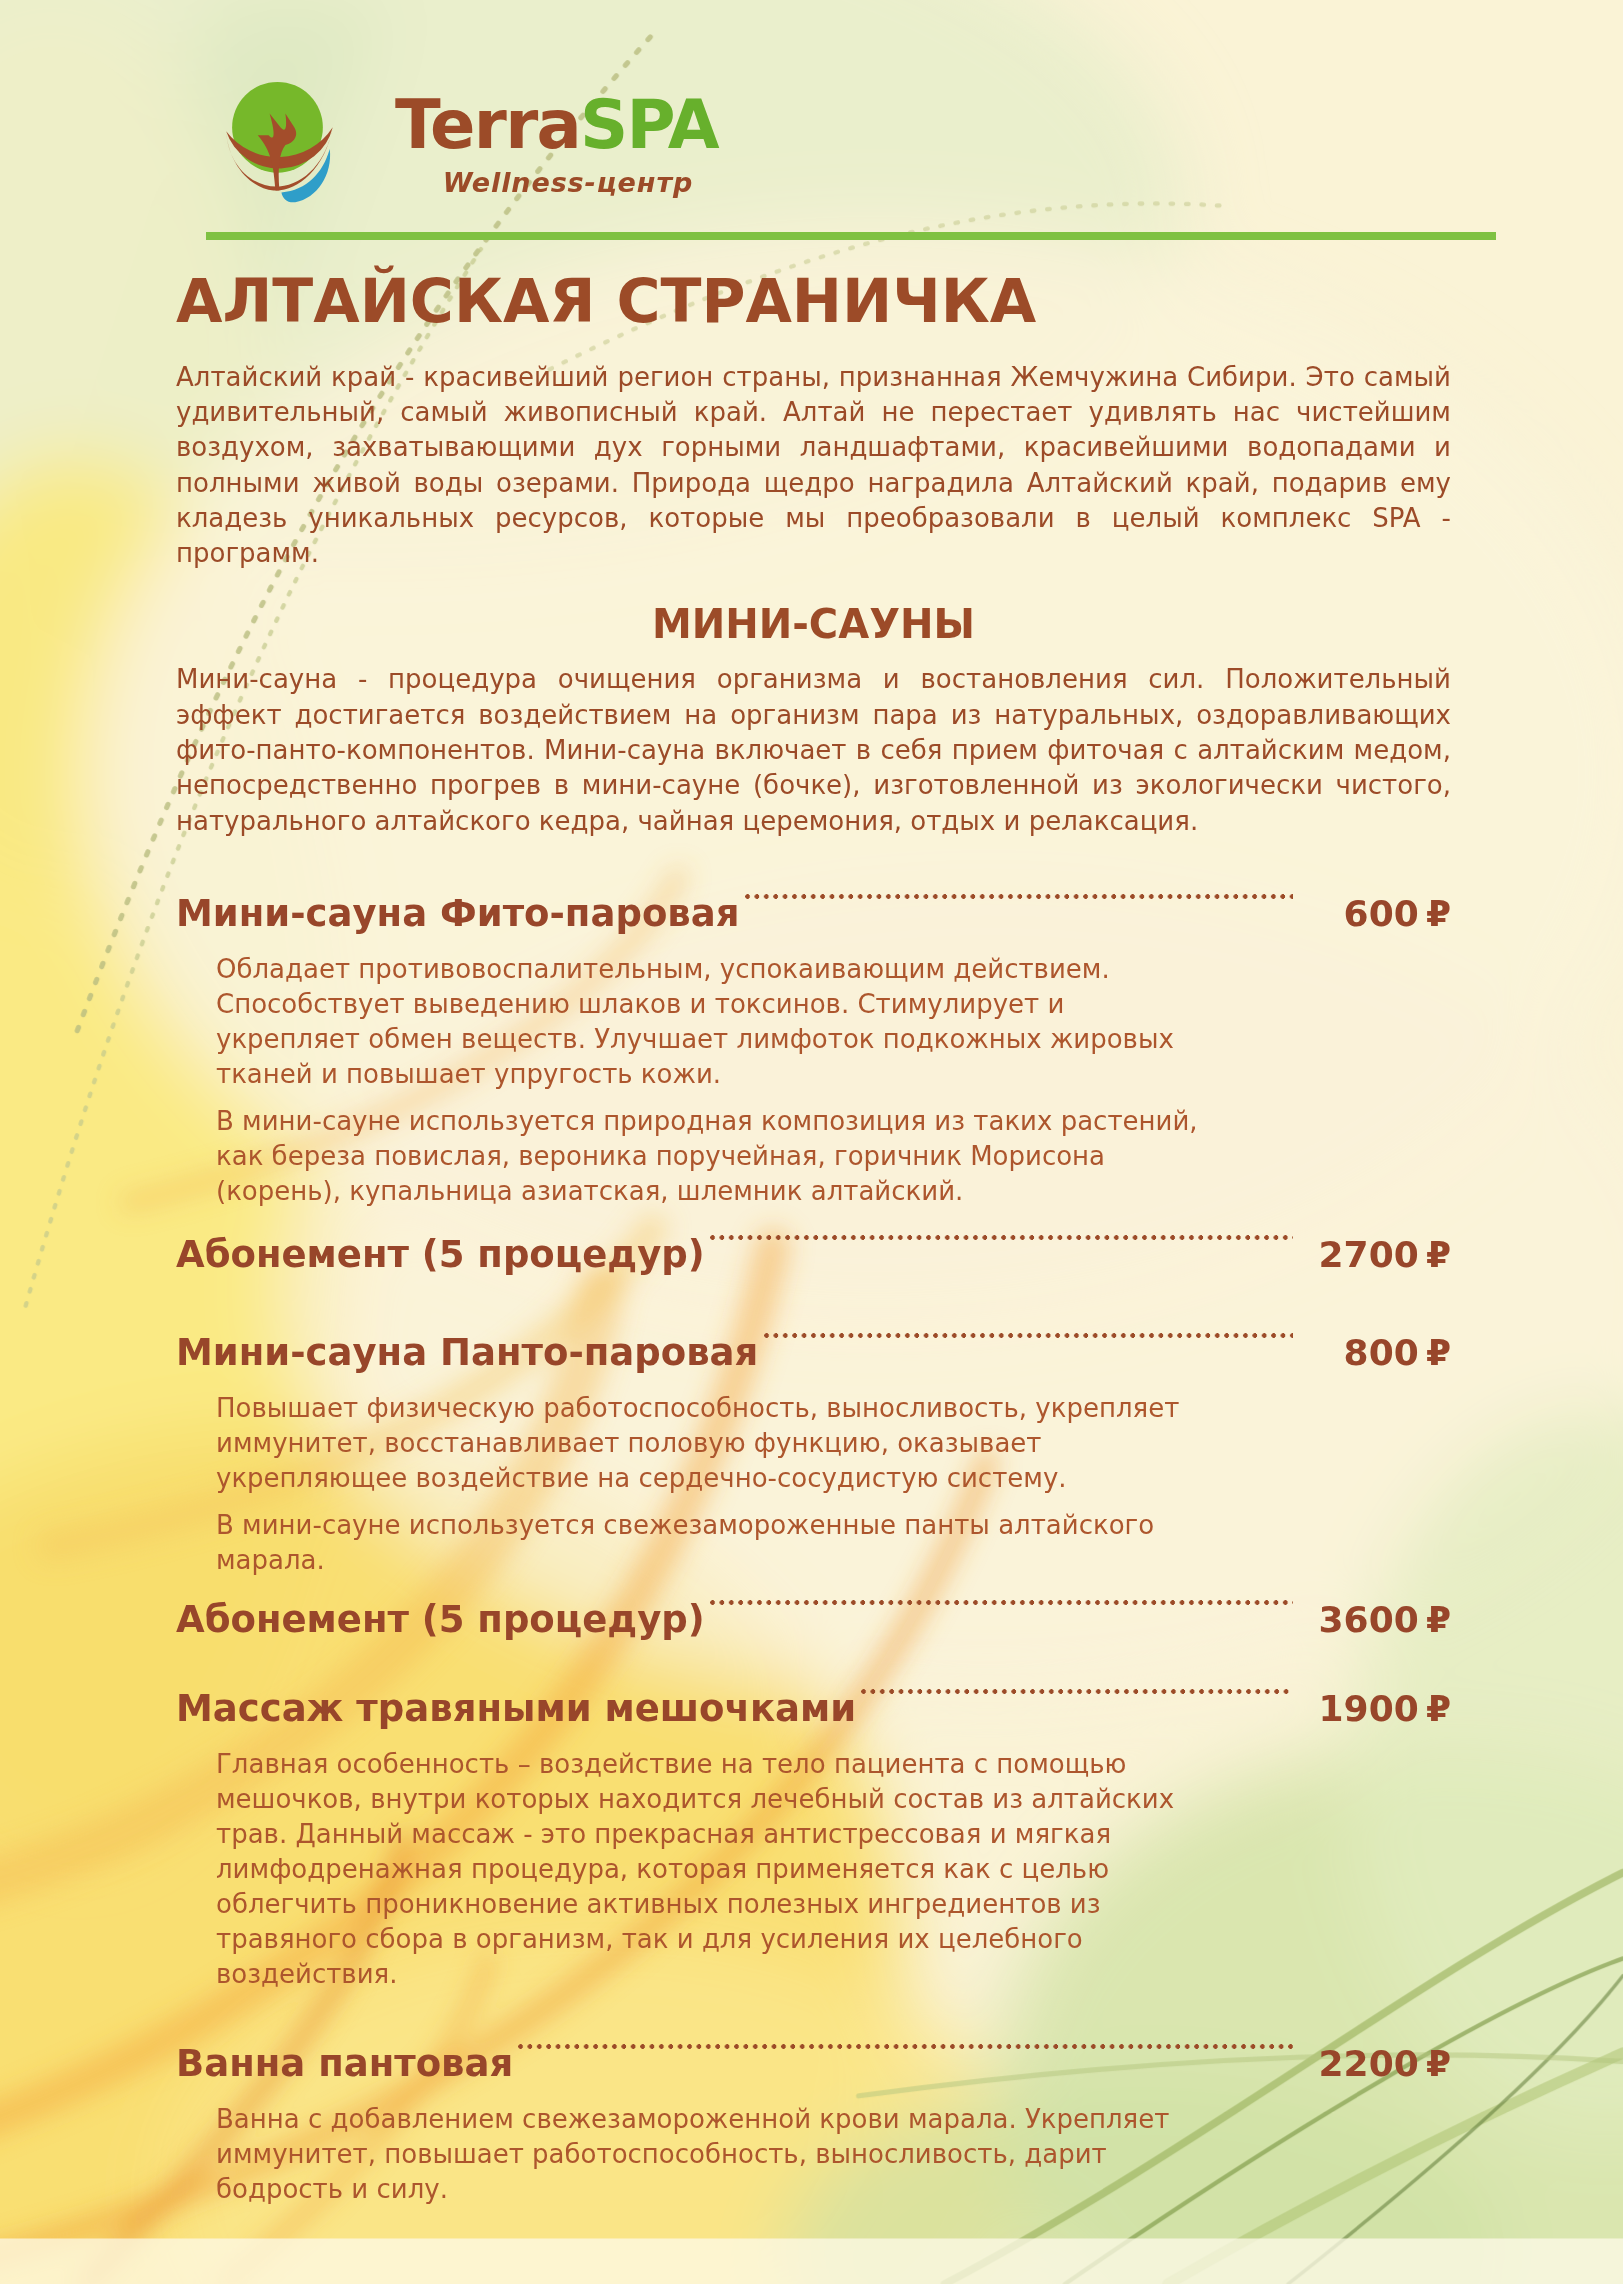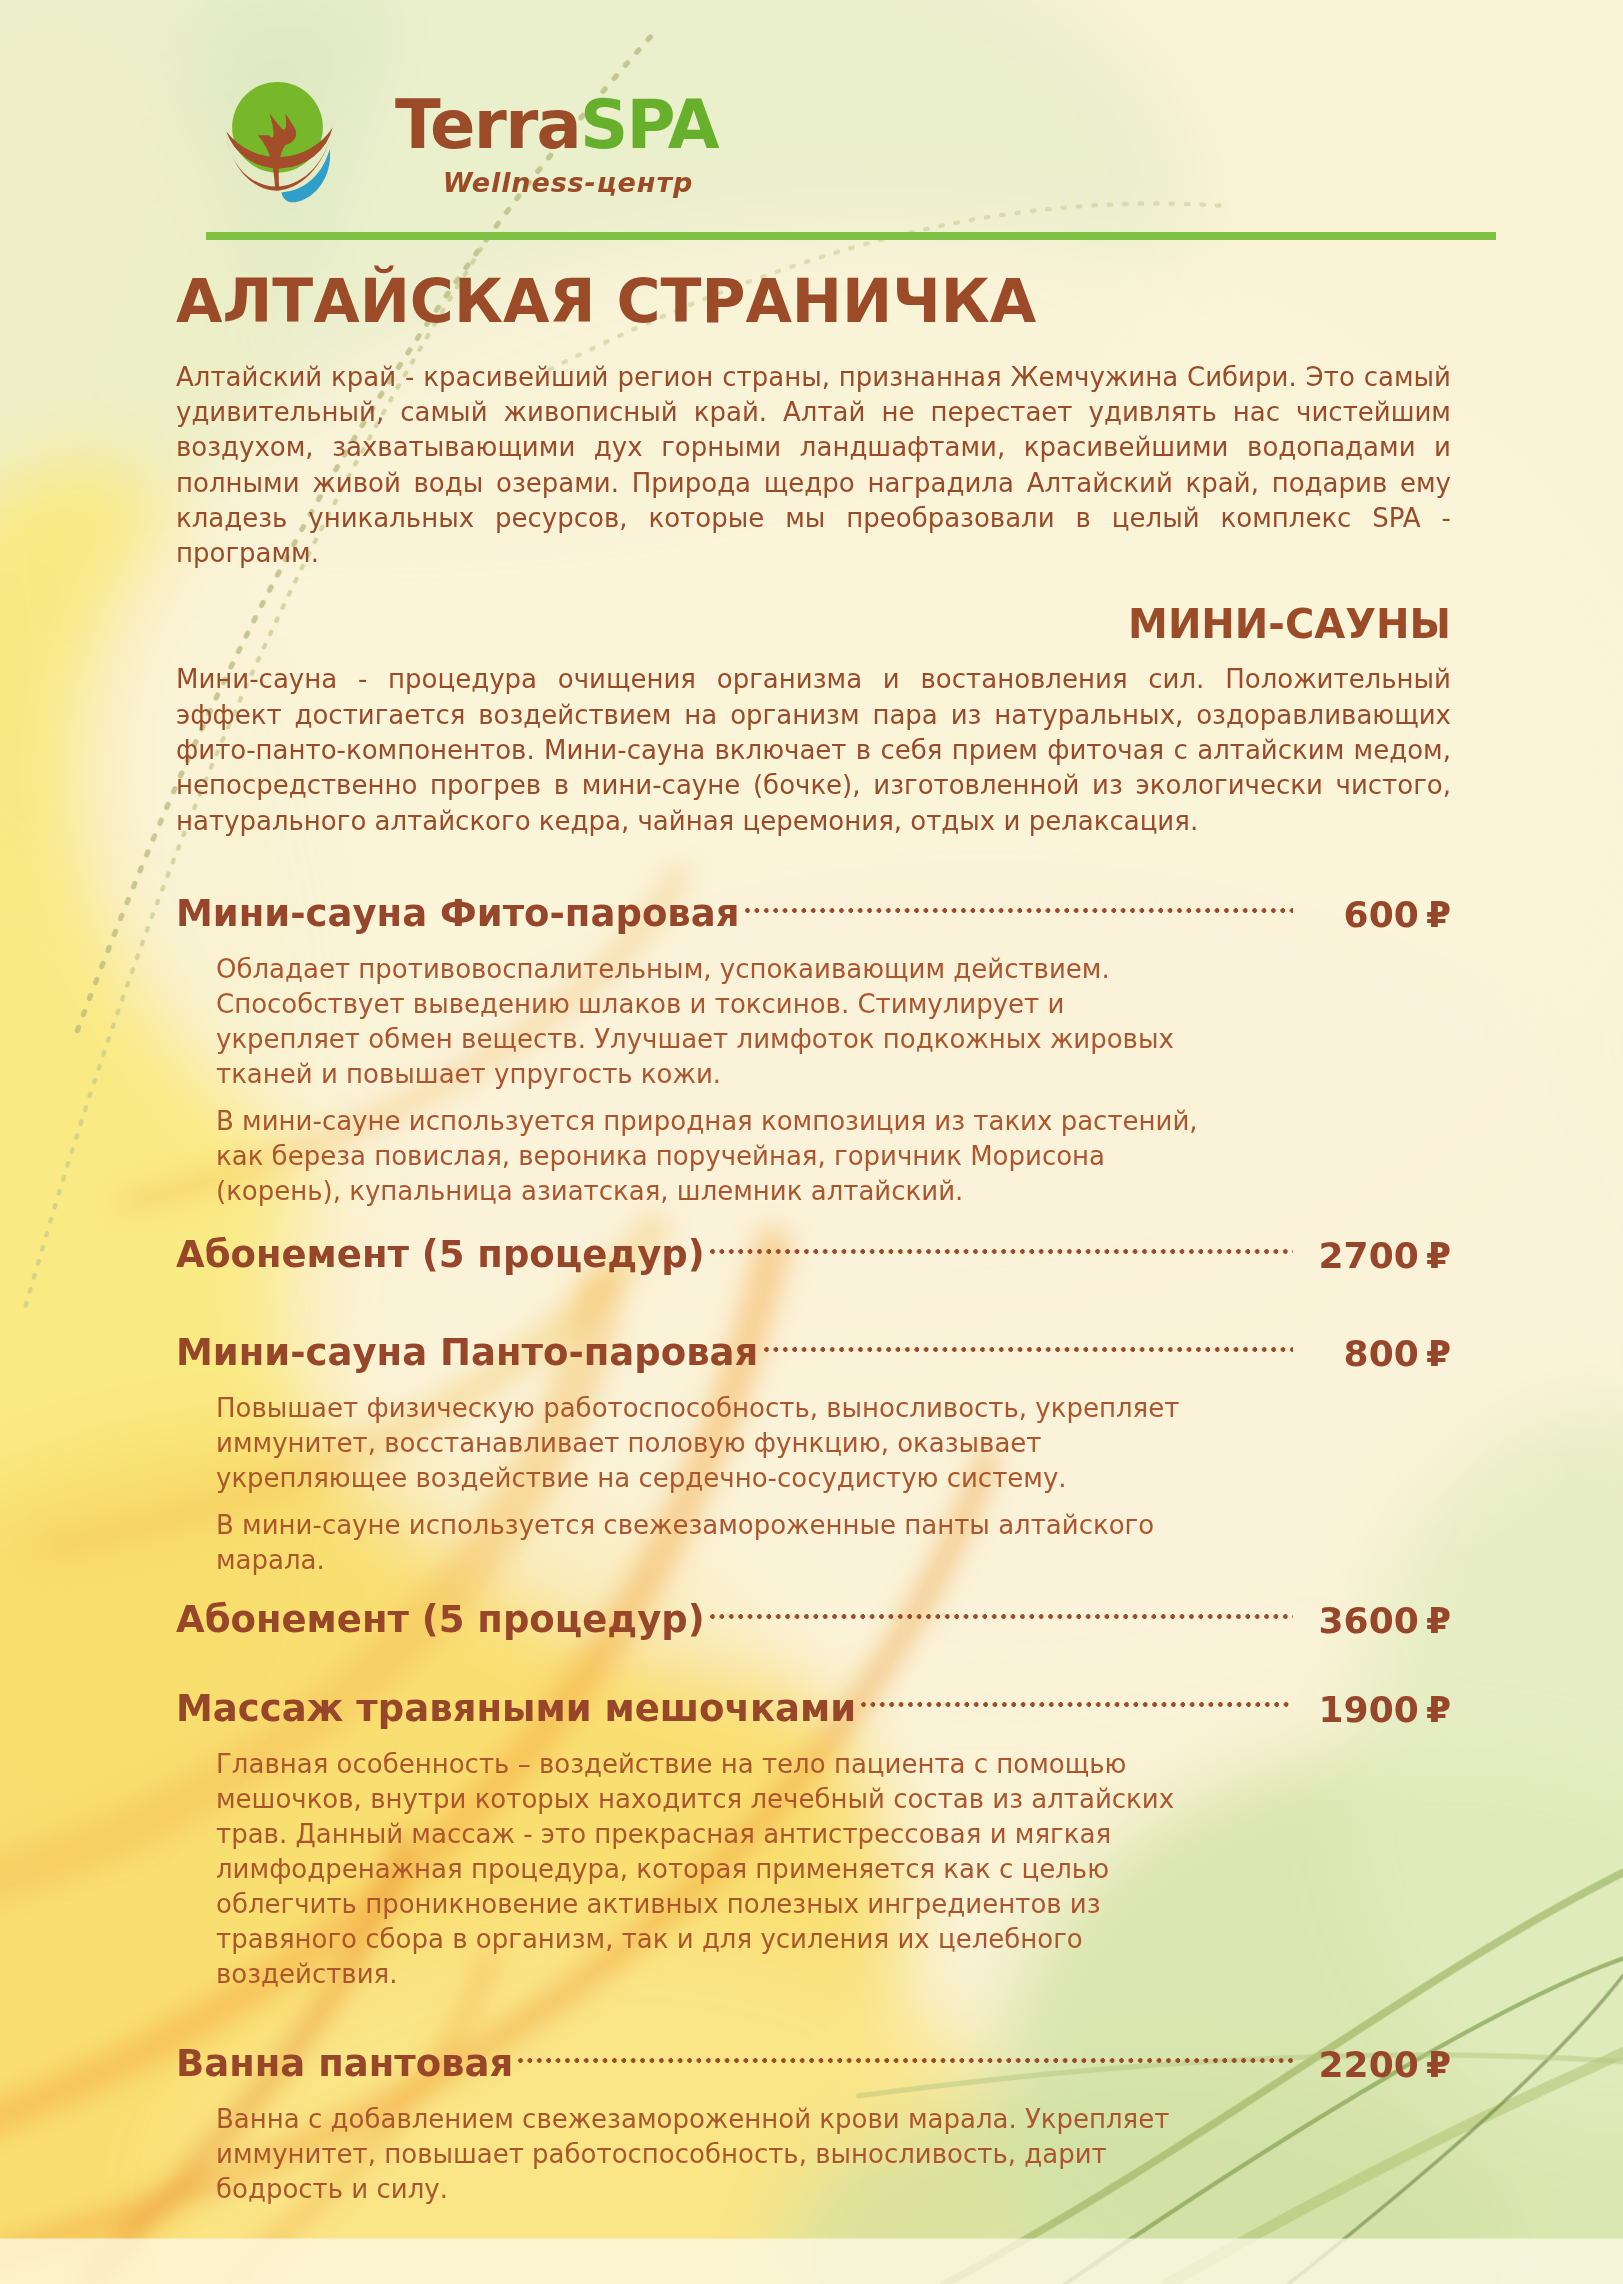--- a/index.html
+++ b/index.html
@@ -15,25 +15,25 @@
   .wordmark{font-size:67px;font-weight:bold;letter-spacing:-1.7px;line-height:1;margin-left:32px;}
   .wordmark .t-terra{color:#9c4b28;}
   .wordmark .t-spa{color:#67b02c;}
   .logo-sub{font-size:27px;font-weight:bold;font-style:italic;color:#9c4b28;
             margin-top:8.6px;margin-left:55px;letter-spacing:0.9px;text-align:center;}
   .rule{height:7.7px;background:#7fc142;margin:12px 0 0 30px;width:1290px;}
   
   h1.title{margin:26px 0 16px 0;text-align:left;font-size:60px;color:#9c4b28;letter-spacing:0;}
   .body-par{margin:24px 0 0 0;font-size:26px;line-height:1.36;color:#9c4b28;
             text-align:justify;font-weight:500;}
-  h2.section{margin:29px 0 0 0;text-align:right;font-size:40px;color:#9c4b28;}
+  h2.section{margin:29px 0 0 0;text-align:center;font-size:40px;color:#9c4b28;}
   .section-par{margin:15.5px 0 0 0;}
   
   .item{margin-top:0;}
-  .price-row{display:flex;align-items:center;}
+  .price-row{display:flex;align-items:flex-start;}
   .iname{font-size:37px;font-weight:bold;color:#98462a;white-space:nowrap;line-height:1.1;}
   .leader{flex:1;height:5.2px;margin:0 12px 8.6px 5.2px;
           background-image:radial-gradient(circle at 2.6px 2.6px,#9c4b28 2.2px,rgba(0,0,0,0) 2.6px);
           background-size:9.4px 5.2px;background-repeat:repeat-x;}
   .price{font-size:36px;font-weight:bold;color:#98462a;white-space:nowrap;
          min-width:146px;text-align:right;line-height:1.1;}
   .desc{width:996px;margin:17px 0 0 40px;font-size:26px;line-height:1.35;color:#ad562d;
         font-weight:500;}
   .desc + .desc{margin-top:12px;}
   

